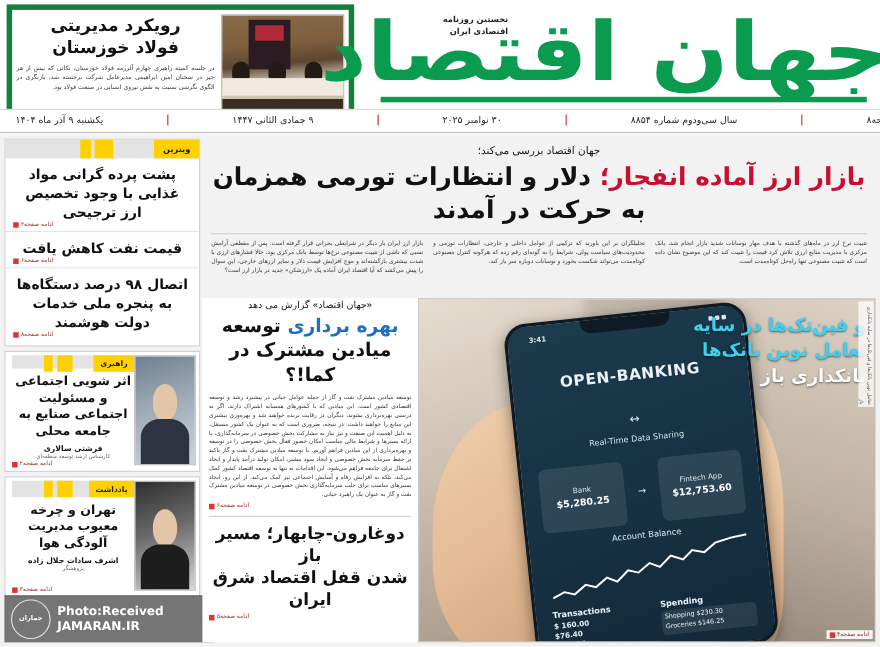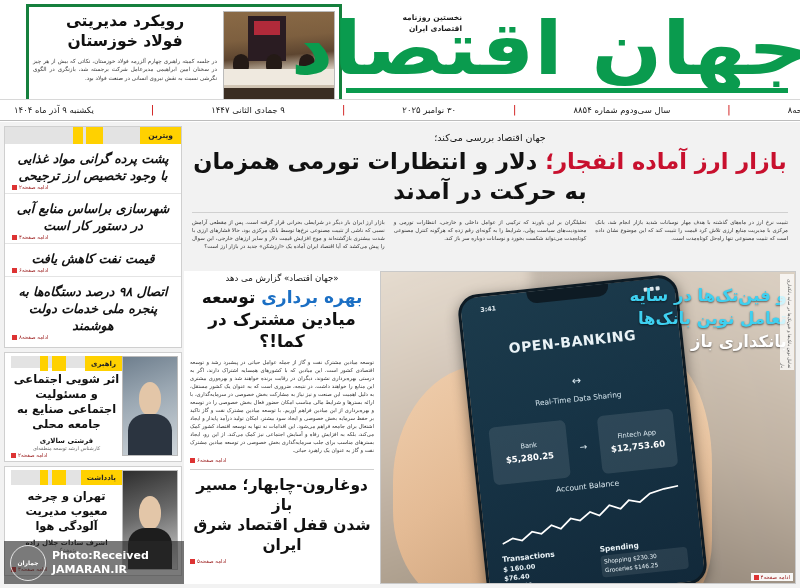--- a/index.html
+++ b/index.html
@@ -31,22 +31,22 @@
     background:#fff;border-top:1px solid #d8d8d8;border-bottom:1px solid #bdbdbd;
     display:flex;flex-direction:row-reverse;align-items:center;justify-content:flex-start;
     padding:0 14px;box-sizing:border-box;gap:48px;
   }
   .datebar .d{font-size:8.5px;color:#222;white-space:nowrap;}
   .datebar .sep{color:#c00;margin:0 9px;font-size:10px;line-height:1;}
 
   
   .top-story{
     position:absolute;left:6px;top:4px;width:316px;height:112px;
-    background:#fff;border:3px solid #15803d;box-sizing:border-box;padding:4px;
-    display:flex;flex-direction:row-reverse;gap:6px;margin-left:20px;
+    background:#fff;border:5px solid #15803d;box-sizing:border-box;padding:4px;
+    display:flex;flex-direction:row-reverse;gap:6px;
   }
   .top-story .ts-txt{flex:1;display:flex;flex-direction:column;}
   .ts-title{font-size:15.5px;font-weight:700;line-height:20px;text-align:center;color:#111;}
   .ts-body{
     margin-top:6px;font-size:5.6px;line-height:8.4px;text-align:justify;color:#3a3a3a;
     direction:rtl;
   }
   .ts-photo{
     width:112px;height:100px;flex:0 0 112px;position:relative;overflow:hidden;
     background:linear-gradient(175deg,#8a6a46 0%,#7d5f3f 28%,#5d4530 45%,#d8cdbd 62%,#b6a893 100%);
@@ -69,21 +69,21 @@
   .panel{background:#fff;border:1px solid #cfcfcf;box-sizing:border-box;margin-bottom:4px;}
 
   .vitrin{padding:0 0 4px 0;}
   .vit-tabbar{position:relative;height:17px;background:#e3e3e3;}
   .vit-tab{position:absolute;right:0;top:0;height:17px;background:#ffd100;display:flex;align-items:center;justify-content:center;padding:0 8px;}
   .vit-tab span{font-size:7.5px;font-weight:700;color:#222;}
   .vit-chip1{position:absolute;right:78px;top:0;width:17px;height:17px;background:#ffd100;}
   .vit-chip2{position:absolute;right:98px;top:0;width:10px;height:17px;background:#ffd100;}
   .vit-item{padding:6px 7px 3px 7px;border-bottom:1px solid #e4e4e4;}
   .vit-item:last-child{border-bottom:none;}
-  .vit-h{font-size:12.6px;font-weight:700;line-height:17px;text-align:center;color:#111;font-style:italic;}
+  .vit-h{font-size:12.6px;font-weight:700;line-height:17px;text-align:center;color:#111;}
 
   .opinion{display:flex;flex-direction:row-reverse;height:110px;padding:3px;}
   .op-txt{flex:1;display:flex;flex-direction:column;padding-left:3px;}
   .op-tabbar{position:relative;height:15px;background:#e3e3e3;margin-bottom:4px;}
   .op-tab{position:absolute;right:0;top:0;height:15px;background:#ffd100;display:flex;align-items:center;padding:0 6px;}
   .op-tab span{font-size:7px;font-weight:700;color:#222;}
   .op-chip1{position:absolute;right:56px;top:0;width:14px;height:15px;background:#ffd100;}
   .op-chip2{position:absolute;right:74px;top:0;width:8px;height:15px;background:#ffd100;}
   .op-h{font-size:11.4px;font-weight:700;line-height:15px;text-align:center;color:#111;}
   .op-author{margin-top:5px;font-size:7px;font-weight:700;text-align:center;color:#111;}
@@ -267,27 +267,20 @@
       </div>
 
       <div class="vit-item">
         <div class="vit-h">پشت پرده گرانی مواد غذایی با وجود تخصیص ارز ترجیحی</div>
         <div class="cont-badge">
           <span class="sq"></span>
           <span>ادامه صفحه۲</span>
         </div>
       </div>
       <div class="vit-item">
-        <div class="vit-h">شهرسازی براساس منابع آبی در دستور کار است</div>
-        <div class="cont-badge">
-          <span class="sq"></span>
-          <span>ادامه صفحه۴</span>
-        </div>
-      </div>
-      <div class="vit-item">
         <div class="vit-h">قیمت نفت کاهش یافت</div>
         <div class="cont-badge">
           <span class="sq"></span>
           <span>ادامه صفحه۶</span>
         </div>
       </div>
       <div class="vit-item">
         <div class="vit-h">اتصال ۹۸ درصد دستگاه‌ها به پنجره ملی خدمات دولت هوشمند</div>
         <div class="cont-badge">
           <span class="sq"></span>

